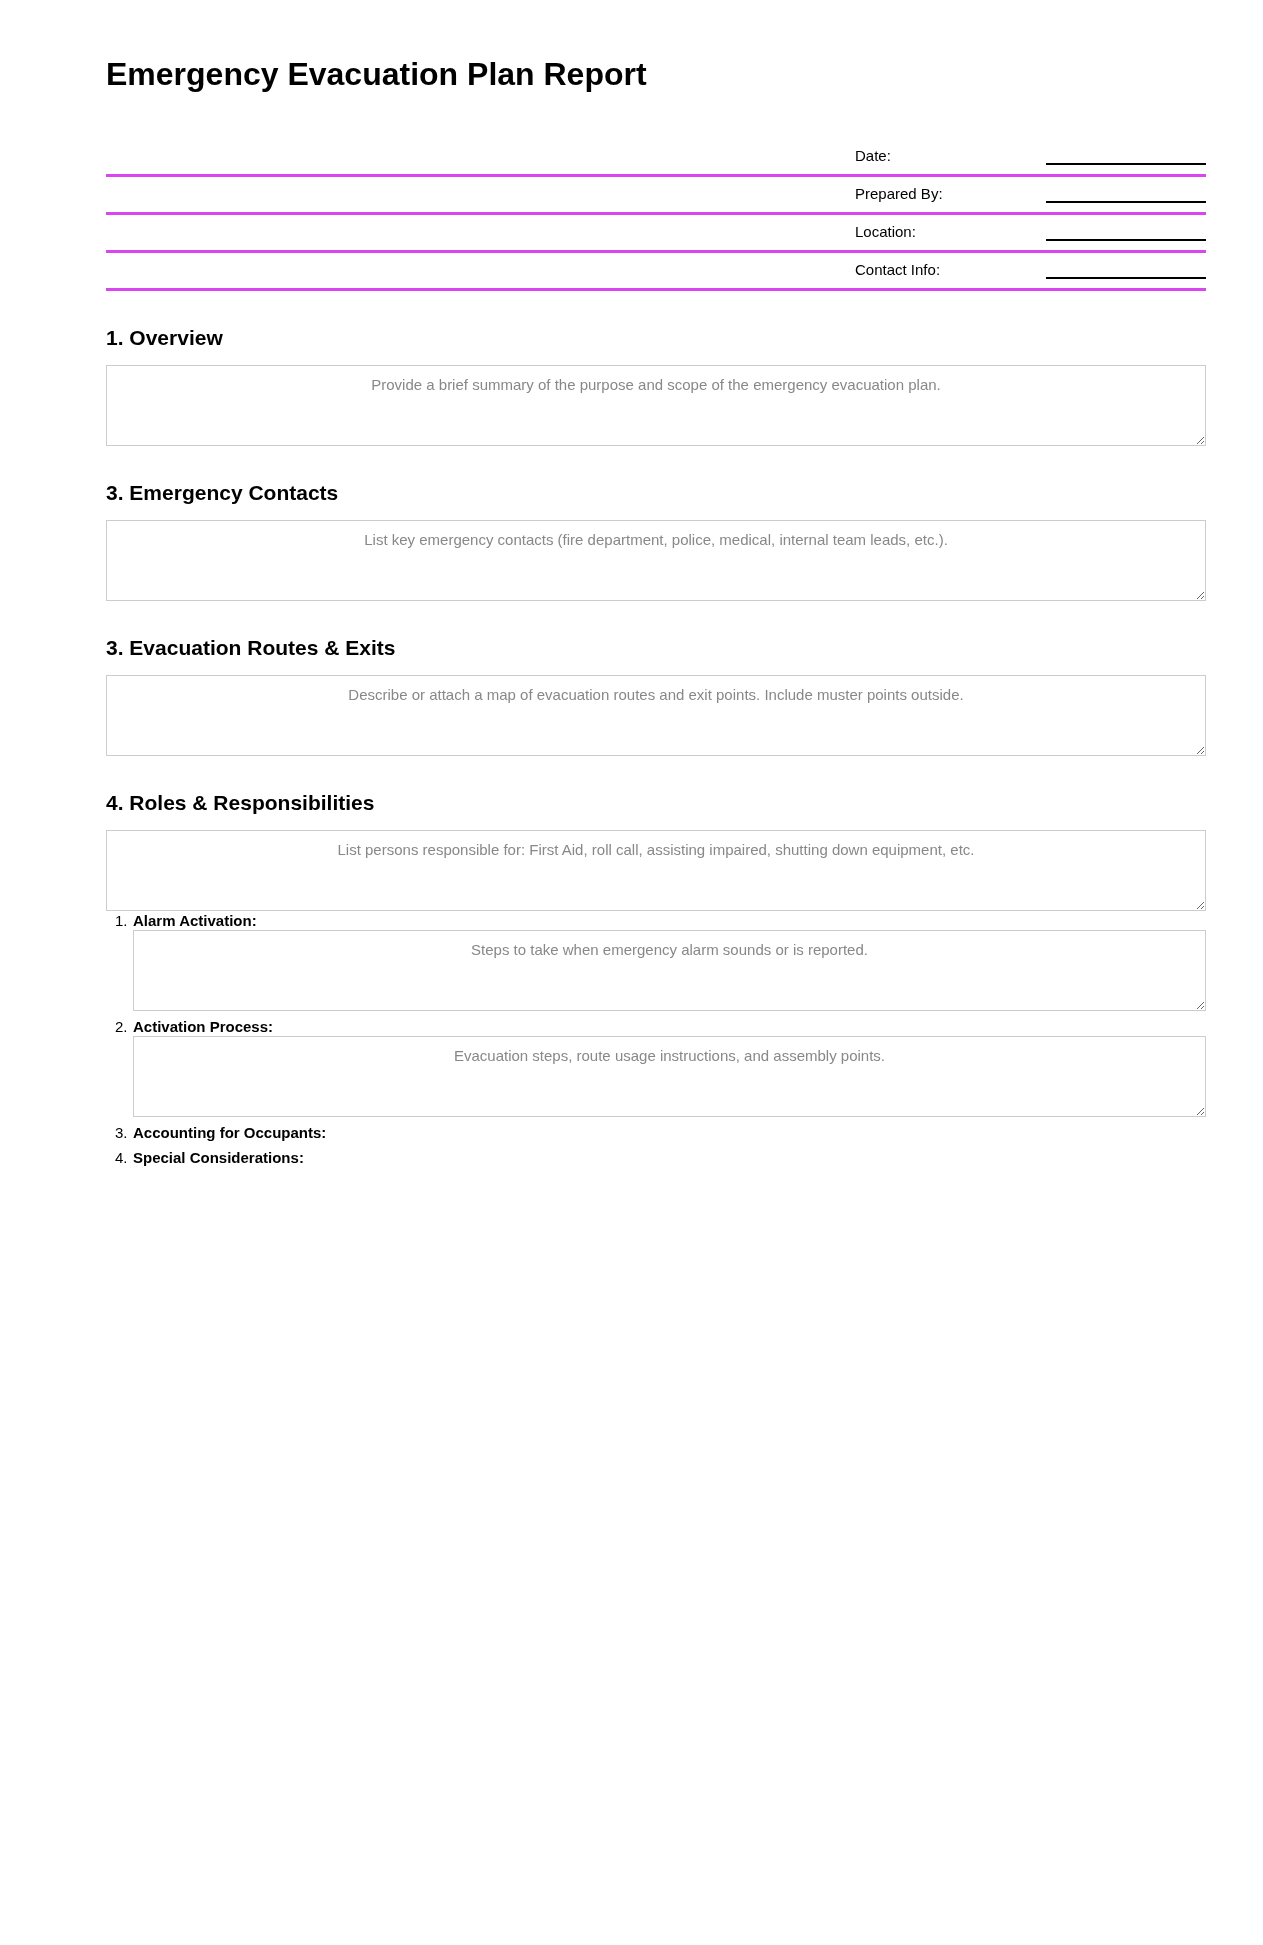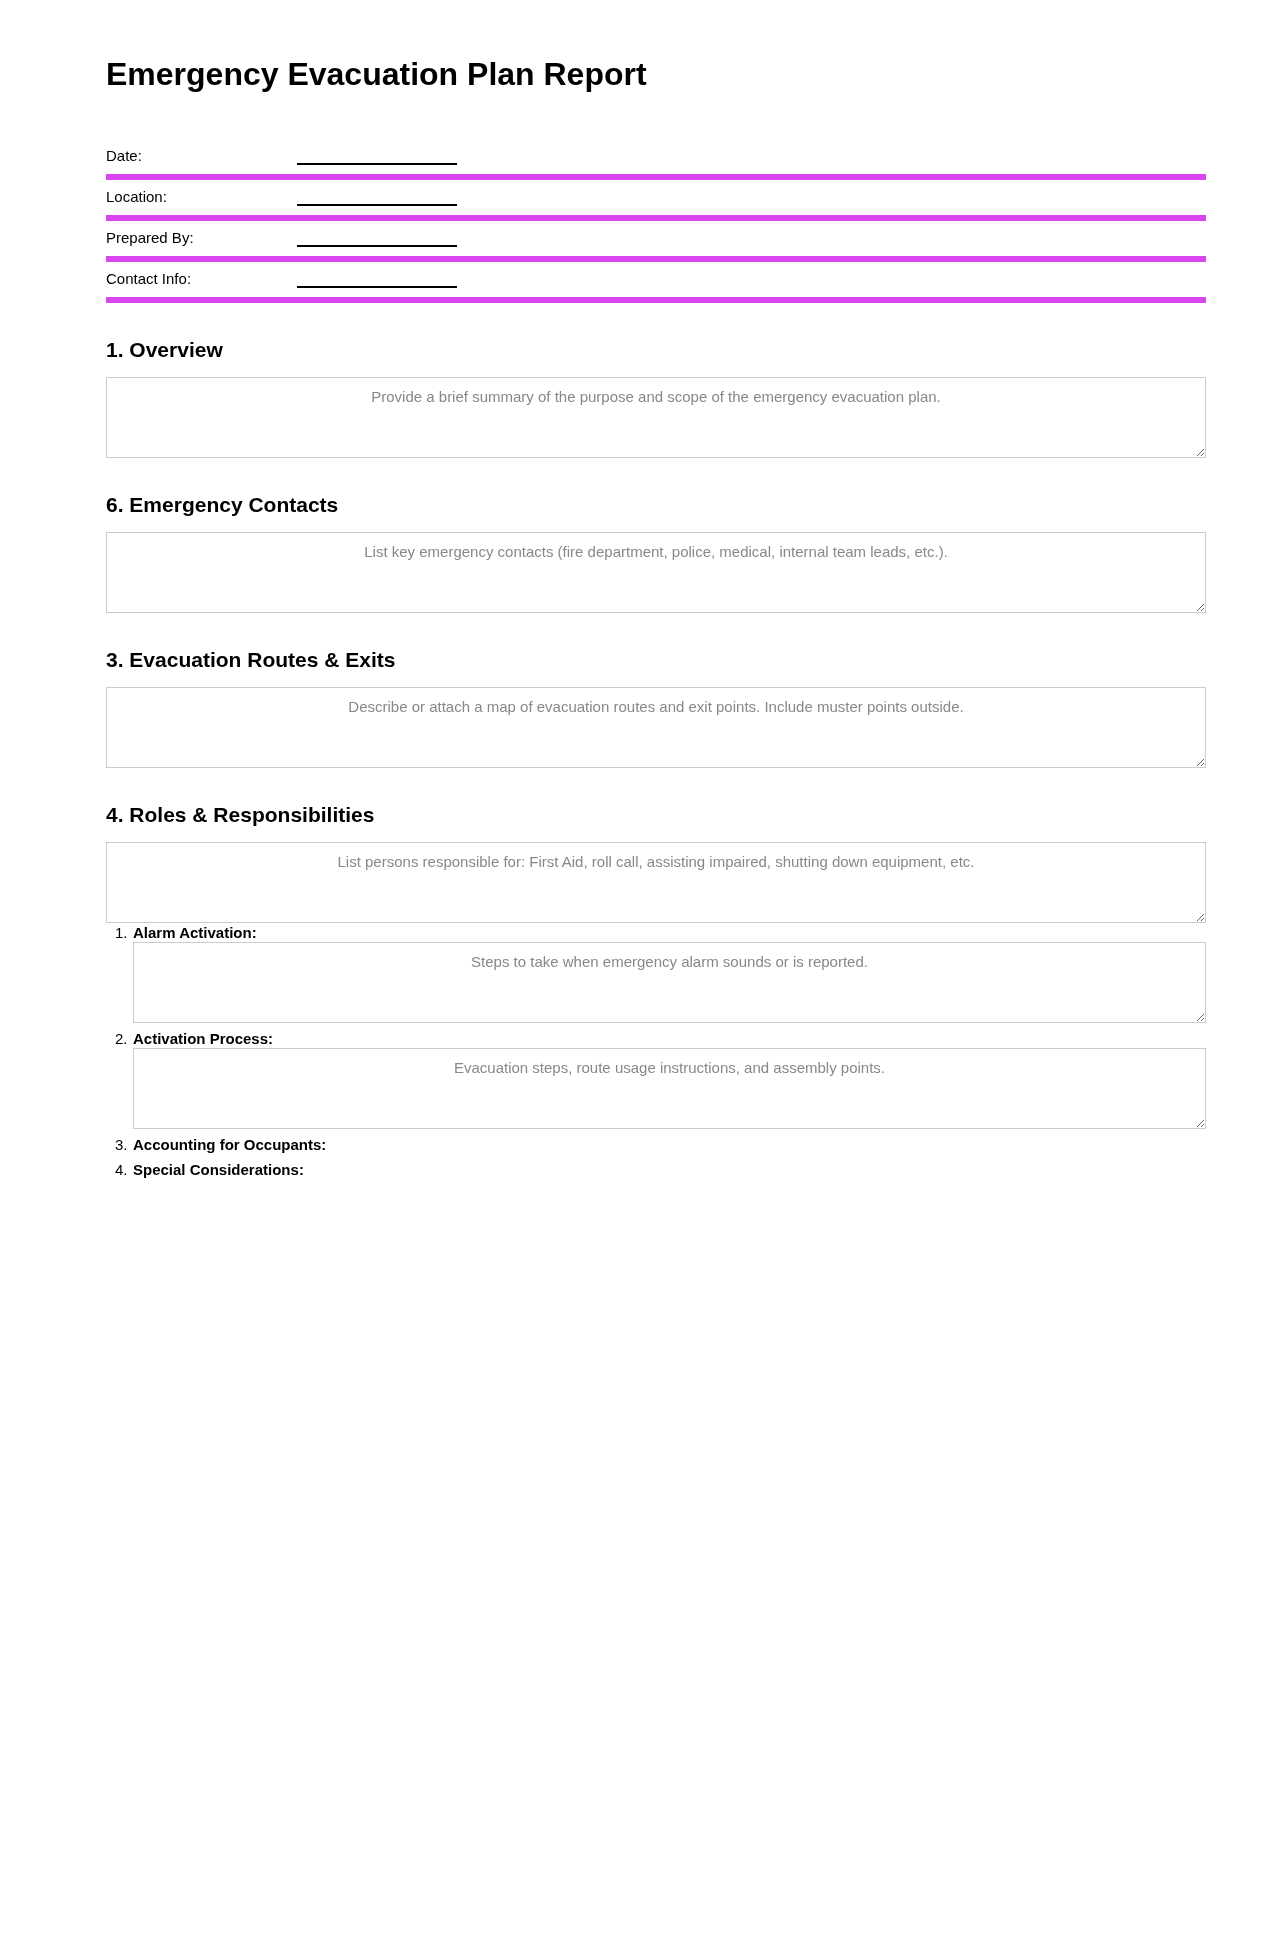--- a/index.html
+++ b/index.html
@@ -28,22 +28,23 @@
   }
   
   .meta-table {
     width: 100%;
     margin-bottom: 36px;
   }
   .meta-row {
     display: flex;
     align-items: flex-end;
     padding: 8px 0 9px 0;
-    border-bottom: 6px solid #d946ef;
+    border-bottom: 3px solid #d946ef;
     min-height: 35px;
+    justify-content: flex-end;
   }
   .meta-label {
     display: inline-block;
     width: 191px;
     font-size: 15px;
     color: #000;
     line-height: 18px;
   }
   .fill-line {
     display: inline-block;
@@ -116,37 +117,37 @@
 <div class="page">
 
   <h1 class="doc-title">Emergency Evacuation Plan Report</h1>
 
   <div class="meta-table">
     <div class="meta-row">
       <span class="meta-label">Date:</span>
       <span class="fill-line"></span>
     </div>
     <div class="meta-row">
-      <span class="meta-label">Location:</span>
+      <span class="meta-label">Prepared By:</span>
       <span class="fill-line"></span>
     </div>
     <div class="meta-row">
-      <span class="meta-label">Prepared By:</span>
+      <span class="meta-label">Location:</span>
       <span class="fill-line"></span>
     </div>
     <div class="meta-row">
       <span class="meta-label">Contact Info:</span>
       <span class="fill-line"></span>
     </div>
   </div>
 
   <h3 class="section-heading">1. Overview</h3>
   <textarea class="area" placeholder="Provide a brief summary of the purpose and scope of the emergency evacuation plan." style=""></textarea>
 
-  <h3 class="section-heading">6. Emergency Contacts</h3>
+  <h3 class="section-heading">3. Emergency Contacts</h3>
   <textarea class="area" placeholder="List key emergency contacts (fire department, police, medical, internal team leads, etc.)." style=""></textarea>
 
   <h3 class="section-heading">3. Evacuation Routes &amp; Exits</h3>
   <textarea class="area" placeholder="Describe or attach a map of evacuation routes and exit points. Include muster points outside." style=""></textarea>
 
   <h3 class="section-heading">4. Roles &amp; Responsibilities</h3>
   <textarea class="area" placeholder="List persons responsible for: First Aid, roll call, assisting impaired, shutting down equipment, etc." style=""></textarea>
 
 
   <ol class="procedures-list">

